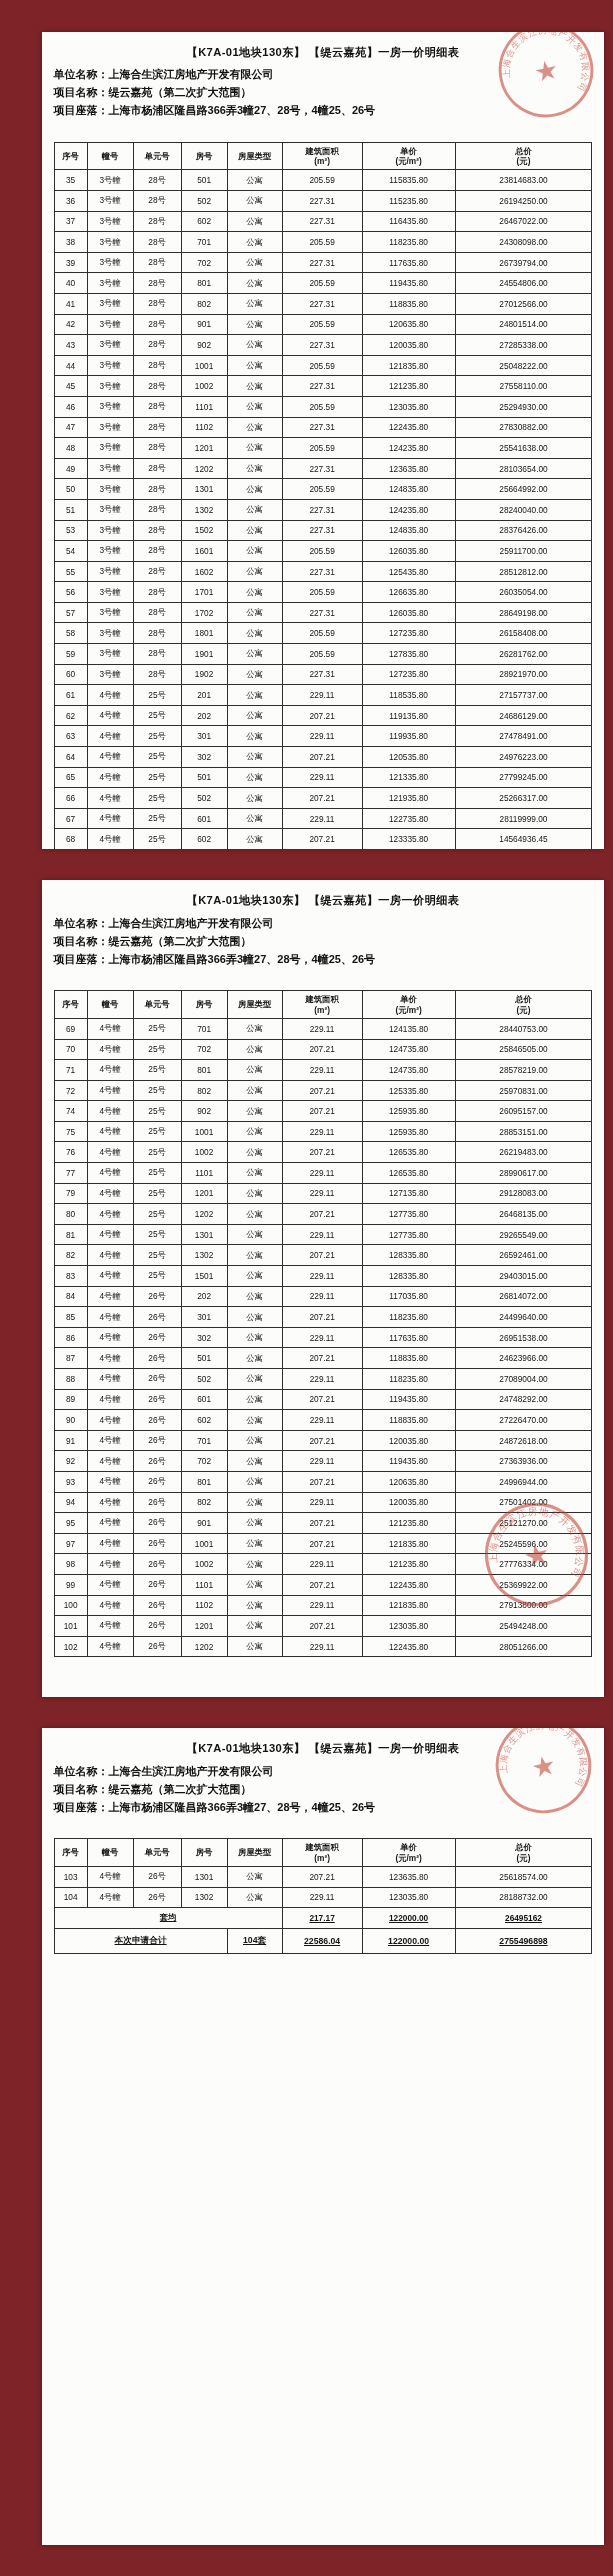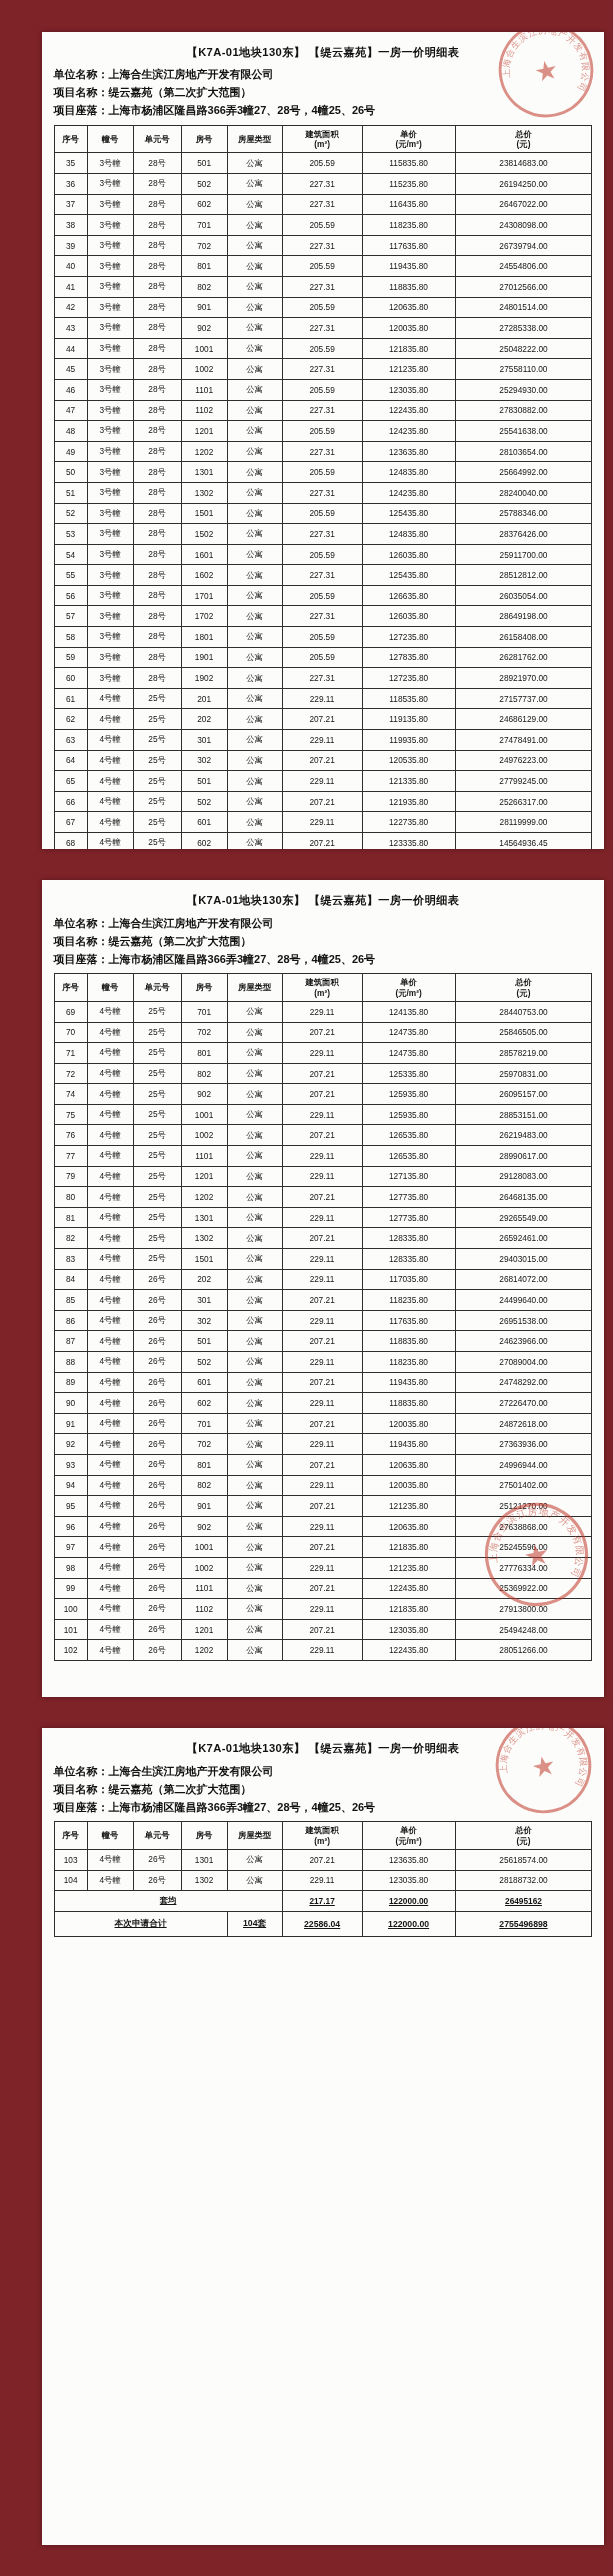--- a/index.html
+++ b/index.html
@@ -15,21 +15,21 @@
     padding:10px 11.6px;box-sizing:border-box;
   }
   #page1{top:31.5px;}
   #page2{top:880px;}
   #page3{top:1728px;}
   .doc-title{
     text-align:center;font-size:11.2px;font-weight:bold;color:#111;
     margin:3.3px 0 6.6px 0;letter-spacing:0.4px;
   }
   .info-line{font-size:11px;font-weight:bold;color:#111;line-height:1.62;}
-  table{width:100%;border-collapse:collapse;table-layout:fixed;margin-top:5px;}
+  table{width:100%;border-collapse:collapse;table-layout:fixed;margin-top:22px;}
   th,td{
     border:0.8px solid #2e2e2e;font-size:8.3px;color:#141414;
     text-align:center;vertical-align:middle;padding:0.8px 1.7px;
     overflow:hidden;white-space:nowrap;
   }
   th{font-weight:bold;white-space:pre-line;height:25px;line-height:1.25;}
   td{height:18px;}
   tfoot td{font-weight:bold;text-decoration:underline;}
   tr.summary-total td{height:23px;font-size:8.7px;text-align:center;}
   .seal{position:absolute;opacity:.55;transform:rotate(-12deg);pointer-events:none;}
@@ -237,30 +237,20 @@
           <td>51</td>
           <td>3号幢</td>
           <td>28号</td>
           <td>1302</td>
           <td>公寓</td>
           <td>227.31</td>
           <td>124235.80</td>
           <td>28240040.00</td>
         </tr>
         <tr>
-          <td>52</td>
-          <td>3号幢</td>
-          <td>28号</td>
-          <td>1501</td>
-          <td>公寓</td>
-          <td>205.59</td>
-          <td>125435.80</td>
-          <td>25788346.00</td>
-        </tr>
-        <tr>
           <td>53</td>
           <td>3号幢</td>
           <td>28号</td>
           <td>1502</td>
           <td>公寓</td>
           <td>227.31</td>
           <td>124835.80</td>
           <td>28376426.00</td>
         </tr>
         <tr>
@@ -699,30 +689,20 @@
         </tr>
         <tr>
           <td>95</td>
           <td>4号幢</td>
           <td>26号</td>
           <td>901</td>
           <td>公寓</td>
           <td>207.21</td>
           <td>121235.80</td>
           <td>25121270.00</td>
-        </tr>
-        <tr>
-          <td>96</td>
-          <td>4号幢</td>
-          <td>26号</td>
-          <td>902</td>
-          <td>公寓</td>
-          <td>229.11</td>
-          <td>120635.80</td>
-          <td>27638868.00</td>
         </tr>
         <tr>
           <td>97</td>
           <td>4号幢</td>
           <td>26号</td>
           <td>1001</td>
           <td>公寓</td>
           <td>207.21</td>
           <td>121835.80</td>
           <td>25245596.00</td>

